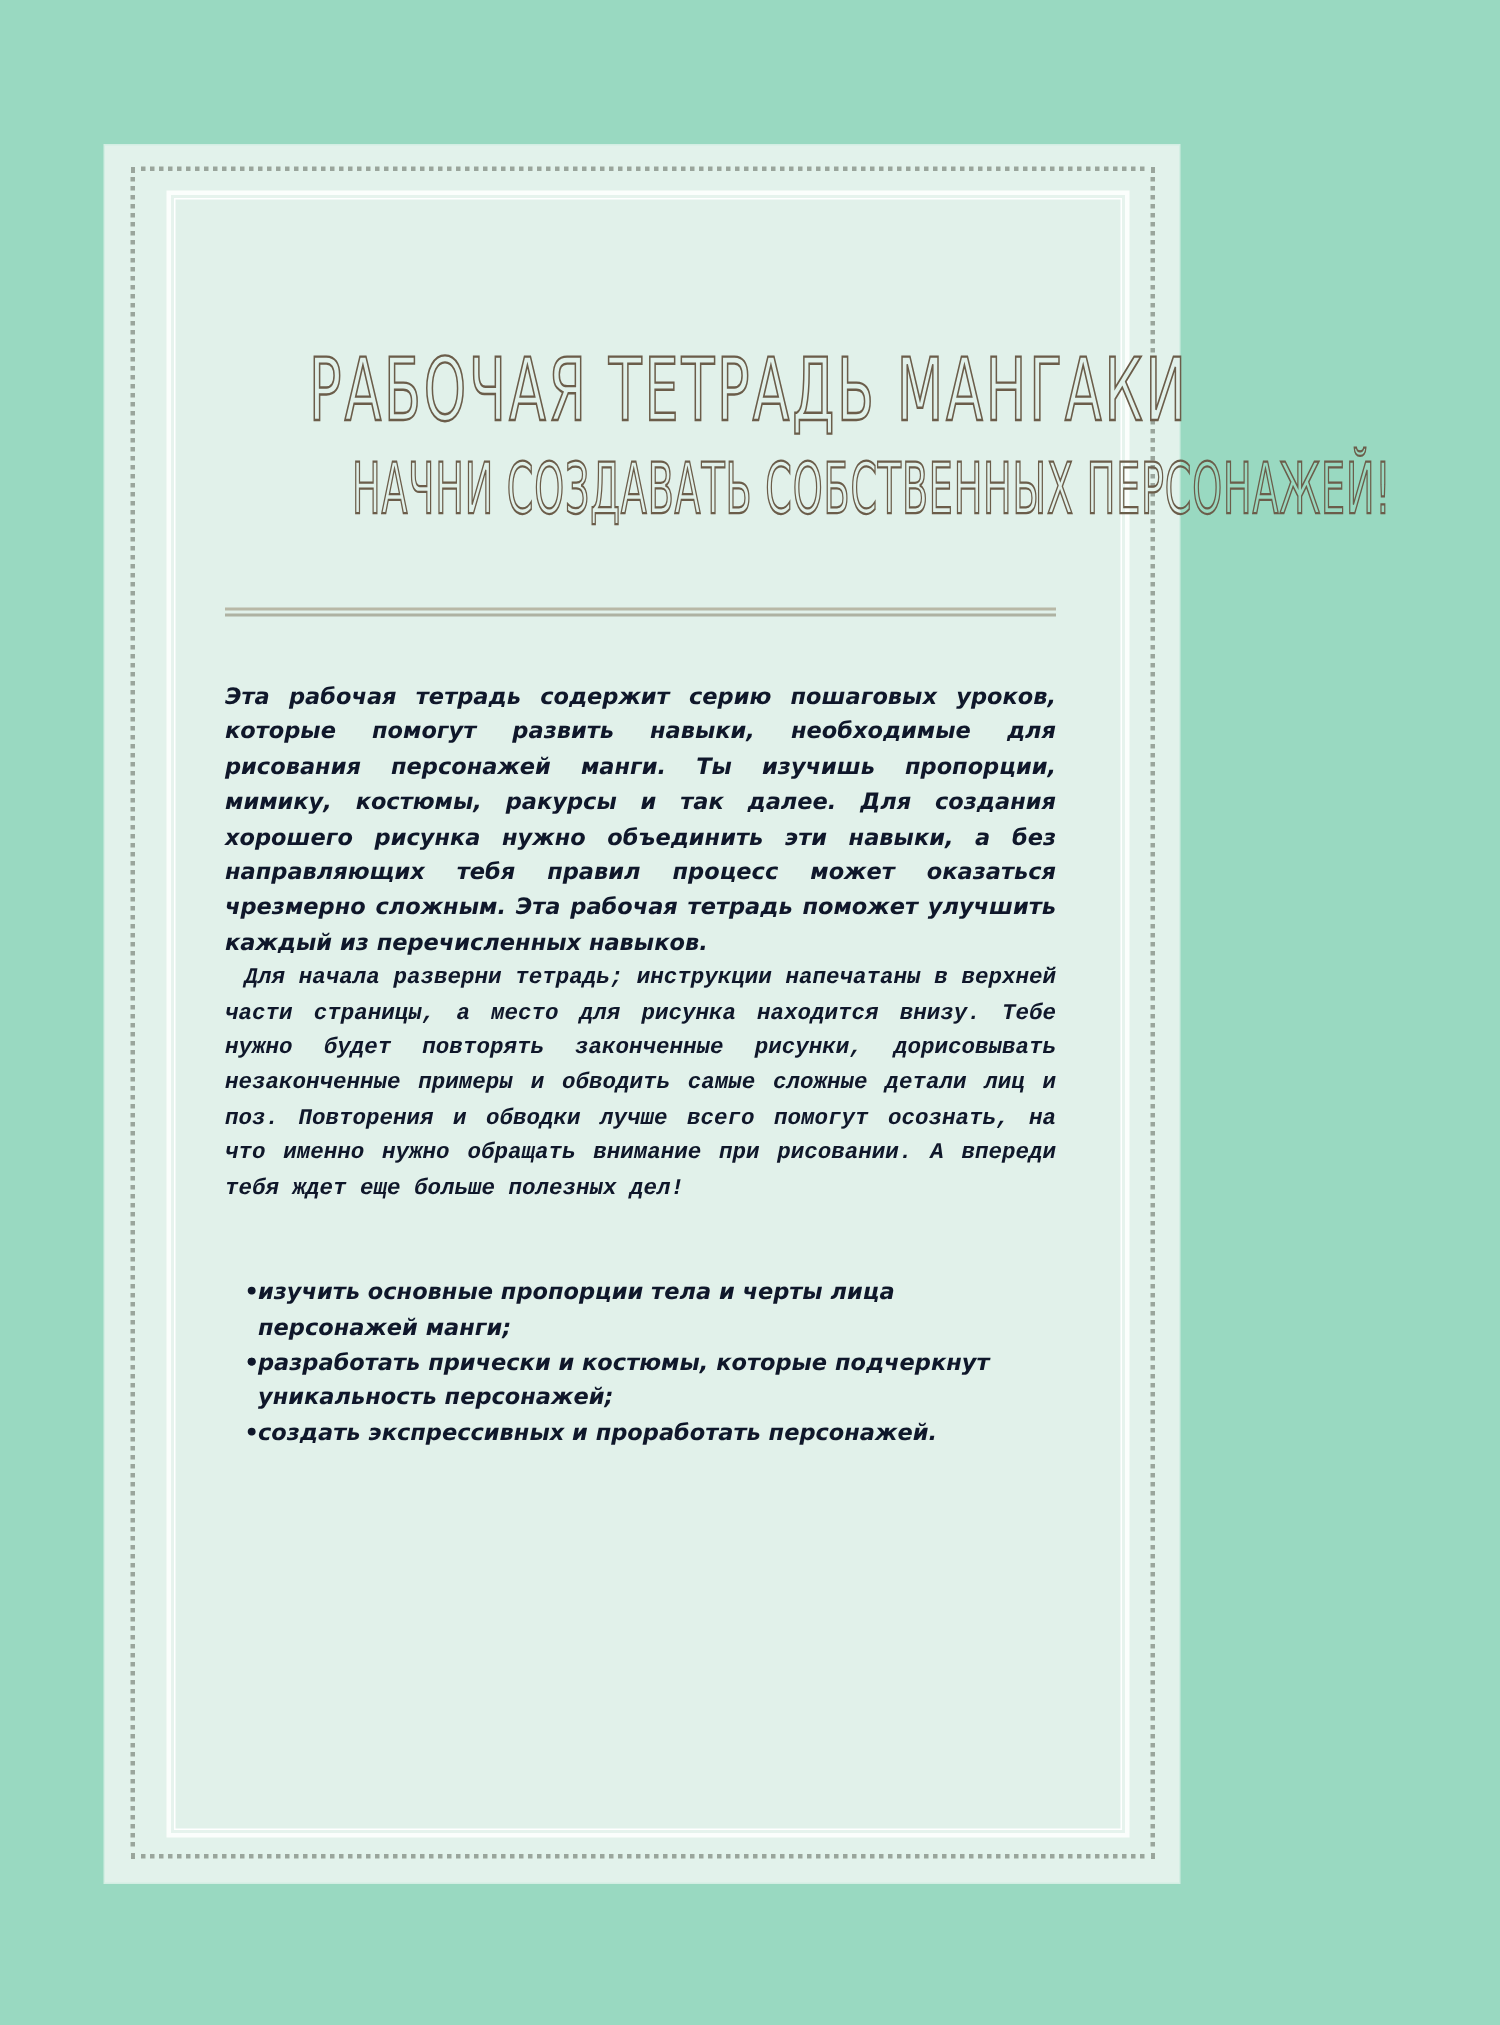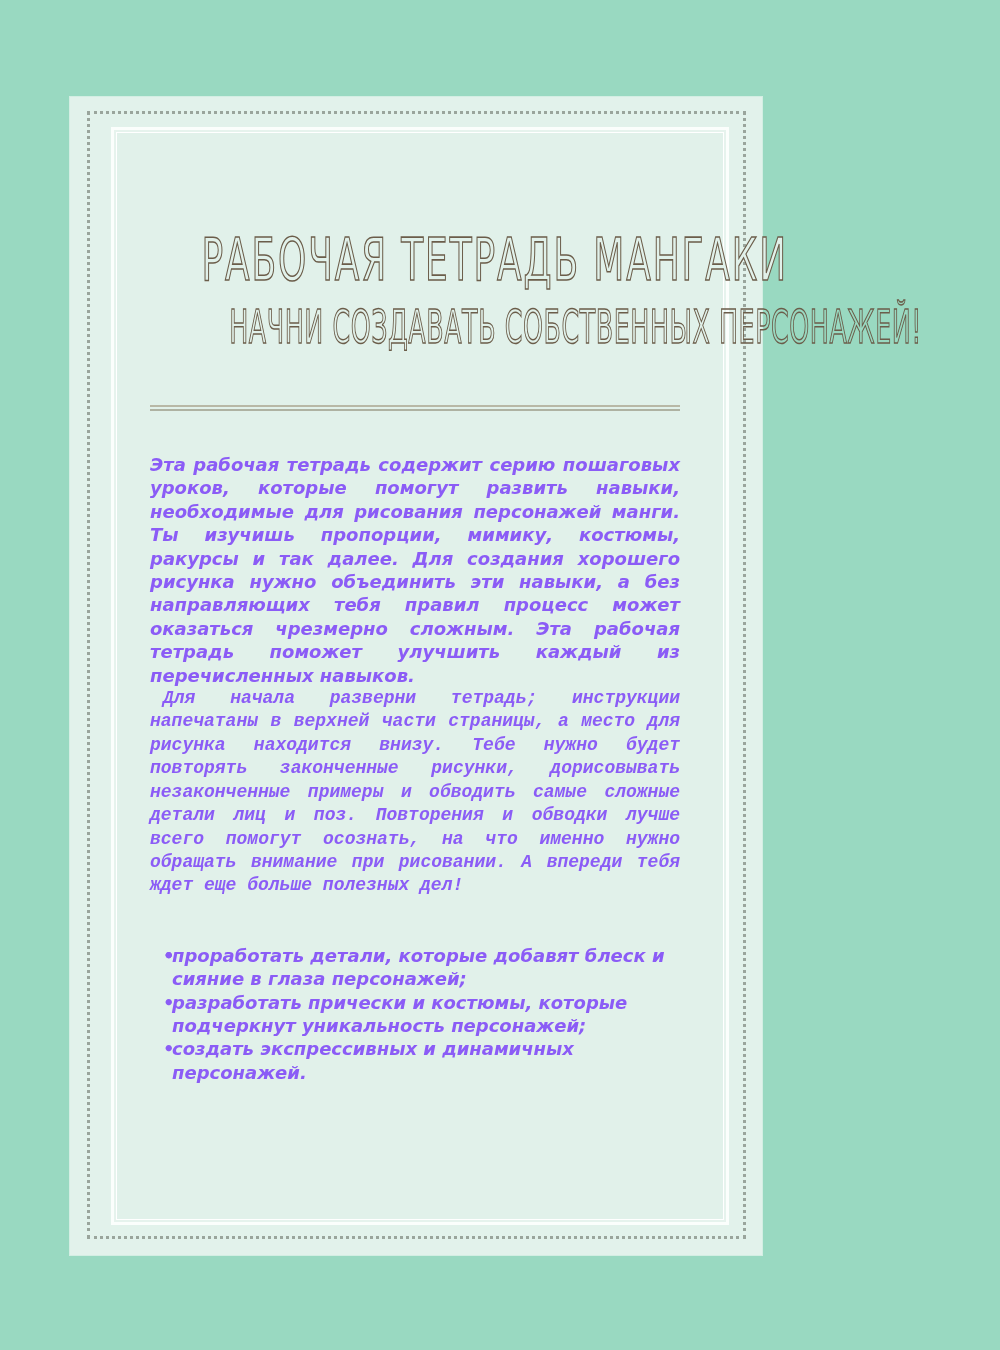--- a/index.html
+++ b/index.html
@@ -15,20 +15,21 @@
     font-family: "Liberation Sans", sans-serif;
   }
   .panel {
     position: absolute;
     left: 70px;
     top: 97px;
     width: 692px;
     height: 1158px;
     background: #e2f2eb;
     box-shadow: 0 0 0 1px #d3eee3;
+    padding-left: 24px;
   }
   .dotted-frame {
     position: absolute;
     left: 17px;
     top: 14px;
     right: 16px;
     bottom: 16px;
     border: 3px dotted #9aa59c;
     border-width: 3px;
   }
@@ -95,23 +96,23 @@
     background: #aeb2a2;
   }
   .body-text {
     position: absolute;
     left: 80px;
     right: 82px;
     top: 356px;
     font-family: "DejaVu Sans", sans-serif;
     font-style: italic;
     font-weight: bold;
-    font-size: 18px;
+    font-size: 15px;
     line-height: 23.4px;
-    color: #8b5cf6;
+    color: #0f172a;
     text-align: justify;
   }
   .body-text p {
     margin: 0;
   }
   .p-first { text-indent: 0; }
   .p-indent { text-indent: 13px; font-family: Liberation Mono, monospace; }
   .gap { height: 23px; }
   .list {
     list-style: none;
@@ -153,31 +154,31 @@
     <p class="p-indent">Для начала разверни тетрадь; инструкции напечатаны в верхней части страницы, а место для рисунка находится внизу. Тебе нужно будет повторять законченные рисунки, дорисовывать незаконченные примеры и обводить самые сложные детали лиц и поз. Повторения и обводки лучше всего помогут осознать, на что именно нужно обращать внимание при рисовании. А впереди тебя ждет еще больше полезных дел!</p>
 
     <div class="gap"></div>
 
 
     <div class="gap"></div>
 
     <ul class="list">
       <li>
         <span class="bullet">•</span>
+        <span>изучить основные пропорции тела и черты лица персонажей манги;</span>
       </li>
       <li>
         <span class="bullet">•</span>
-        <span>проработать детали, которые добавят блеск и сияние в глаза персонажей;</span>
       </li>
       <li>
         <span class="bullet">•</span>
         <span>разработать прически и костюмы, которые подчеркнут уникальность персонажей;</span>
       </li>
       <li>
         <span class="bullet">•</span>
-        <span>создать экспрессивных и динамичных персонажей.</span>
+        <span>создать экспрессивных и проработать персонажей.</span>
       </li>
     </ul>
 
     <div class="gap"></div>
 
   </div>
 </div>
 
 </body></html>

